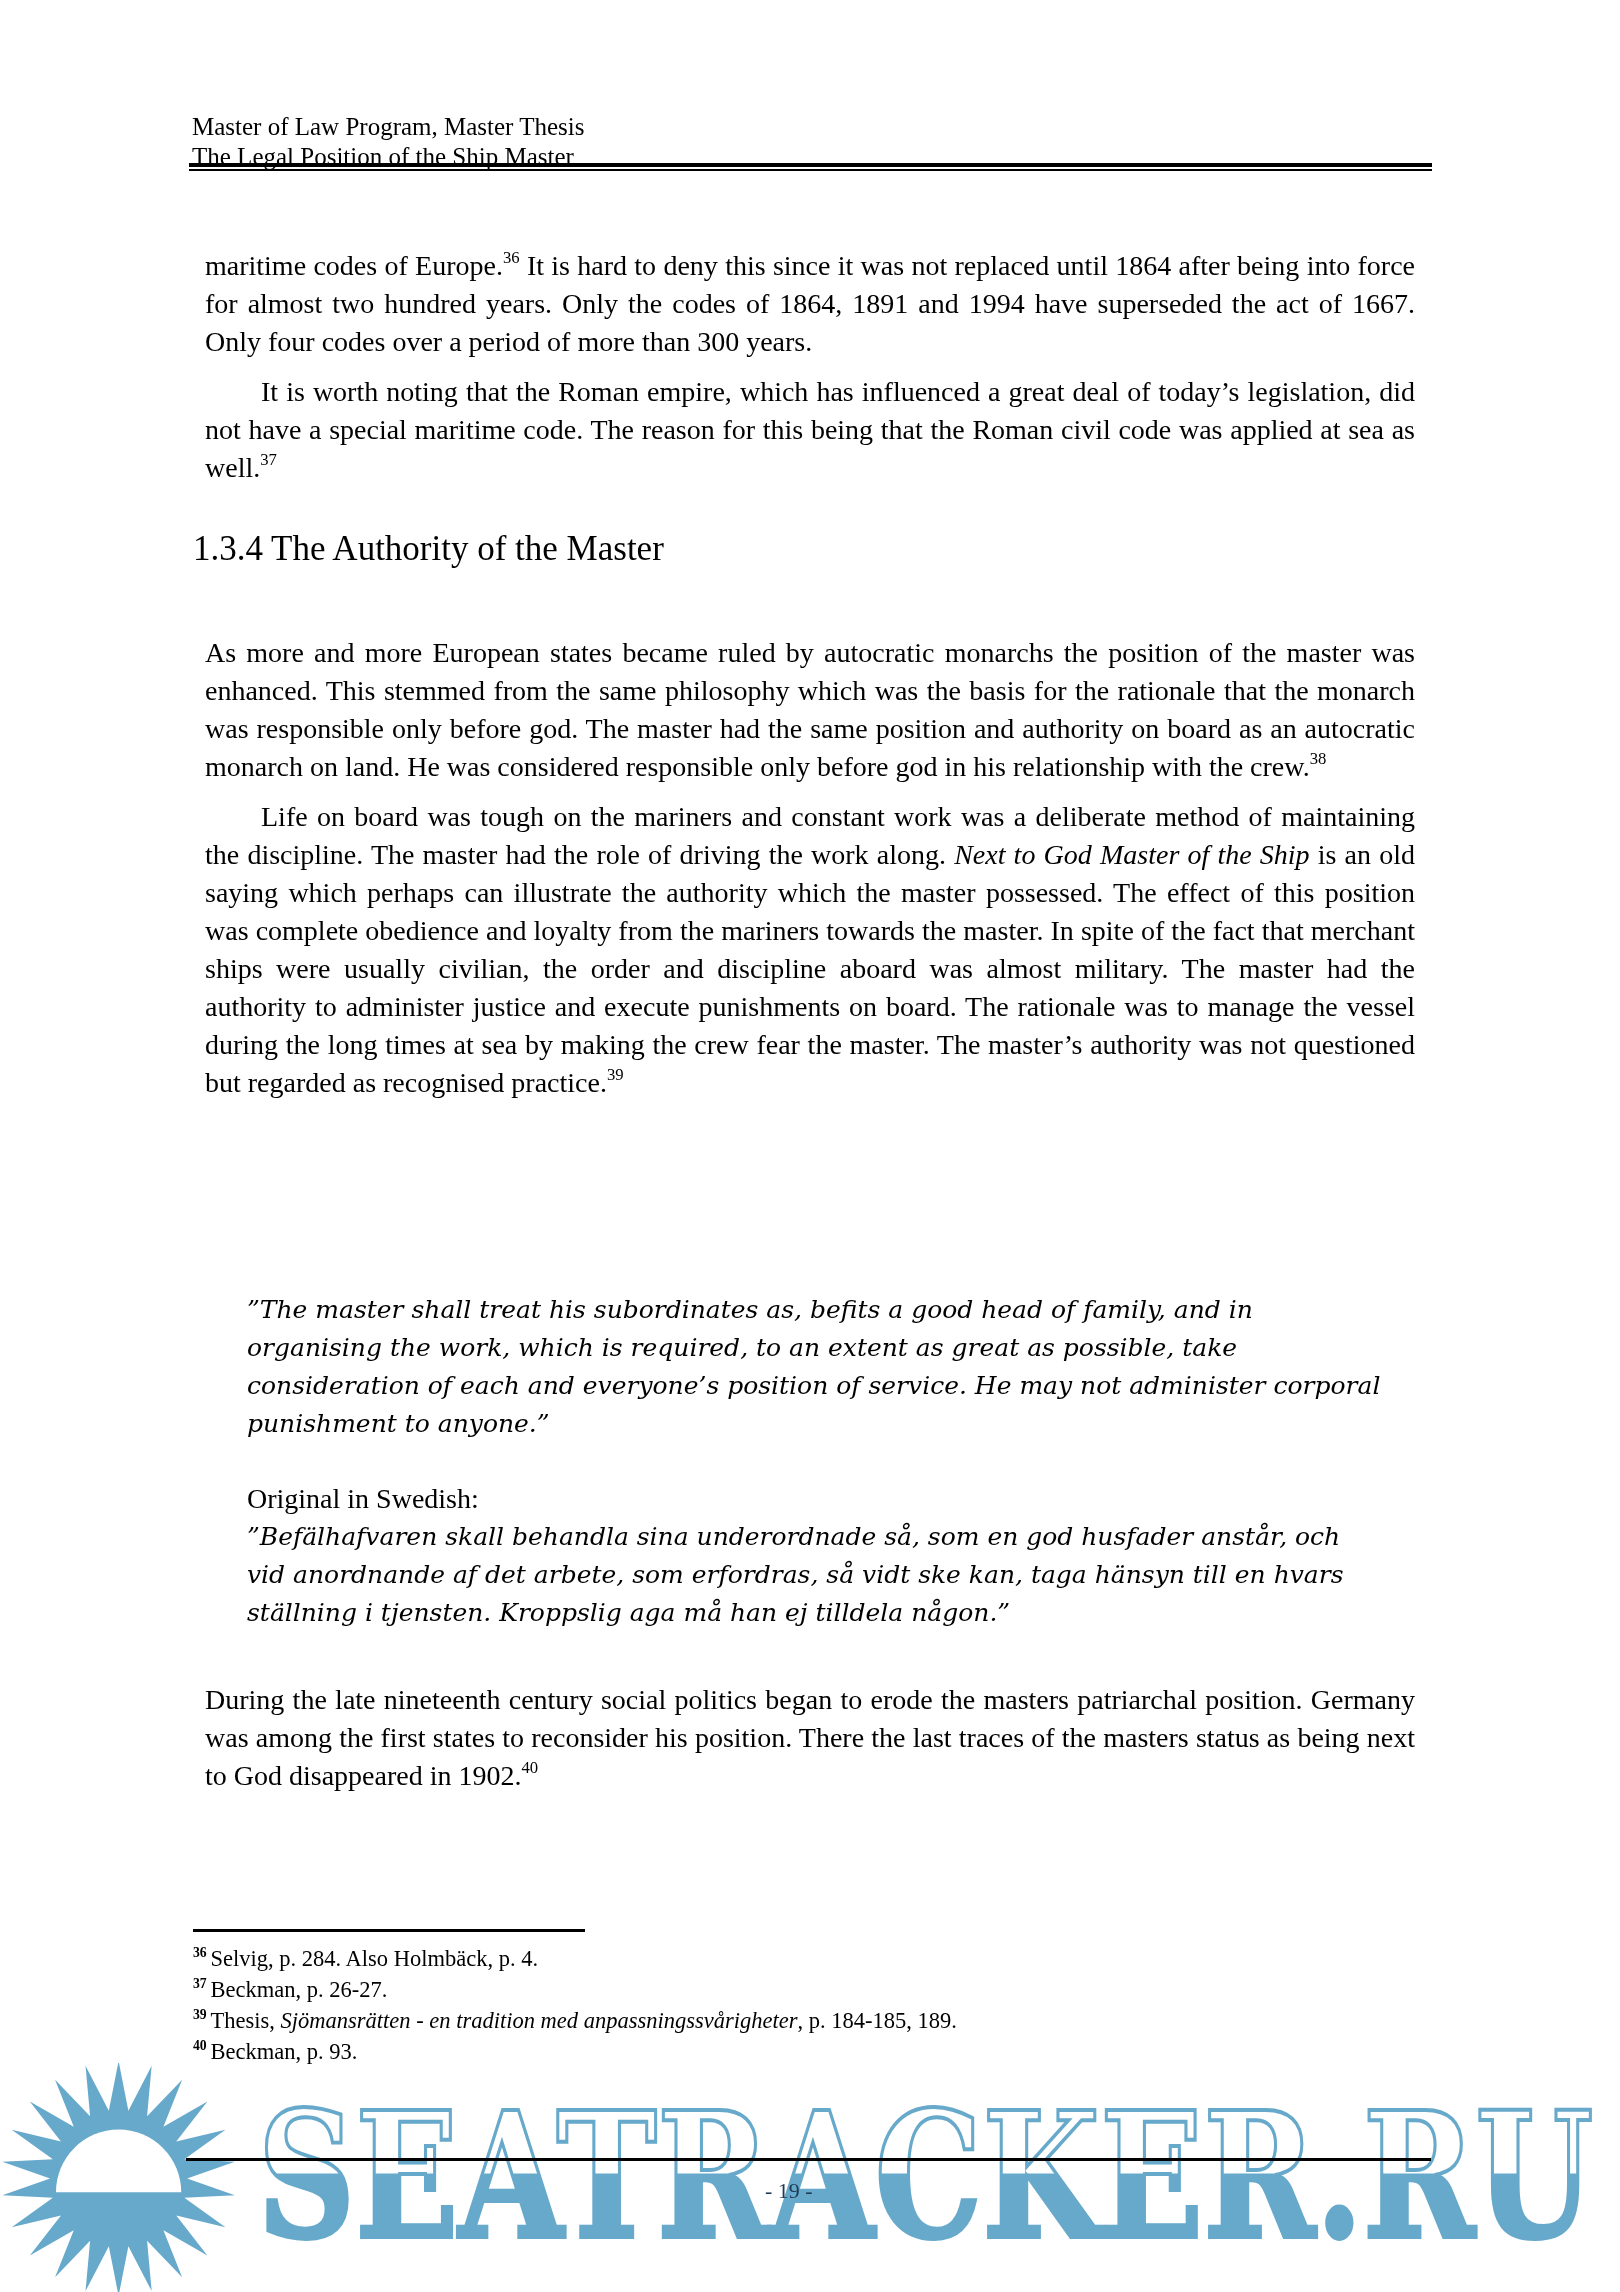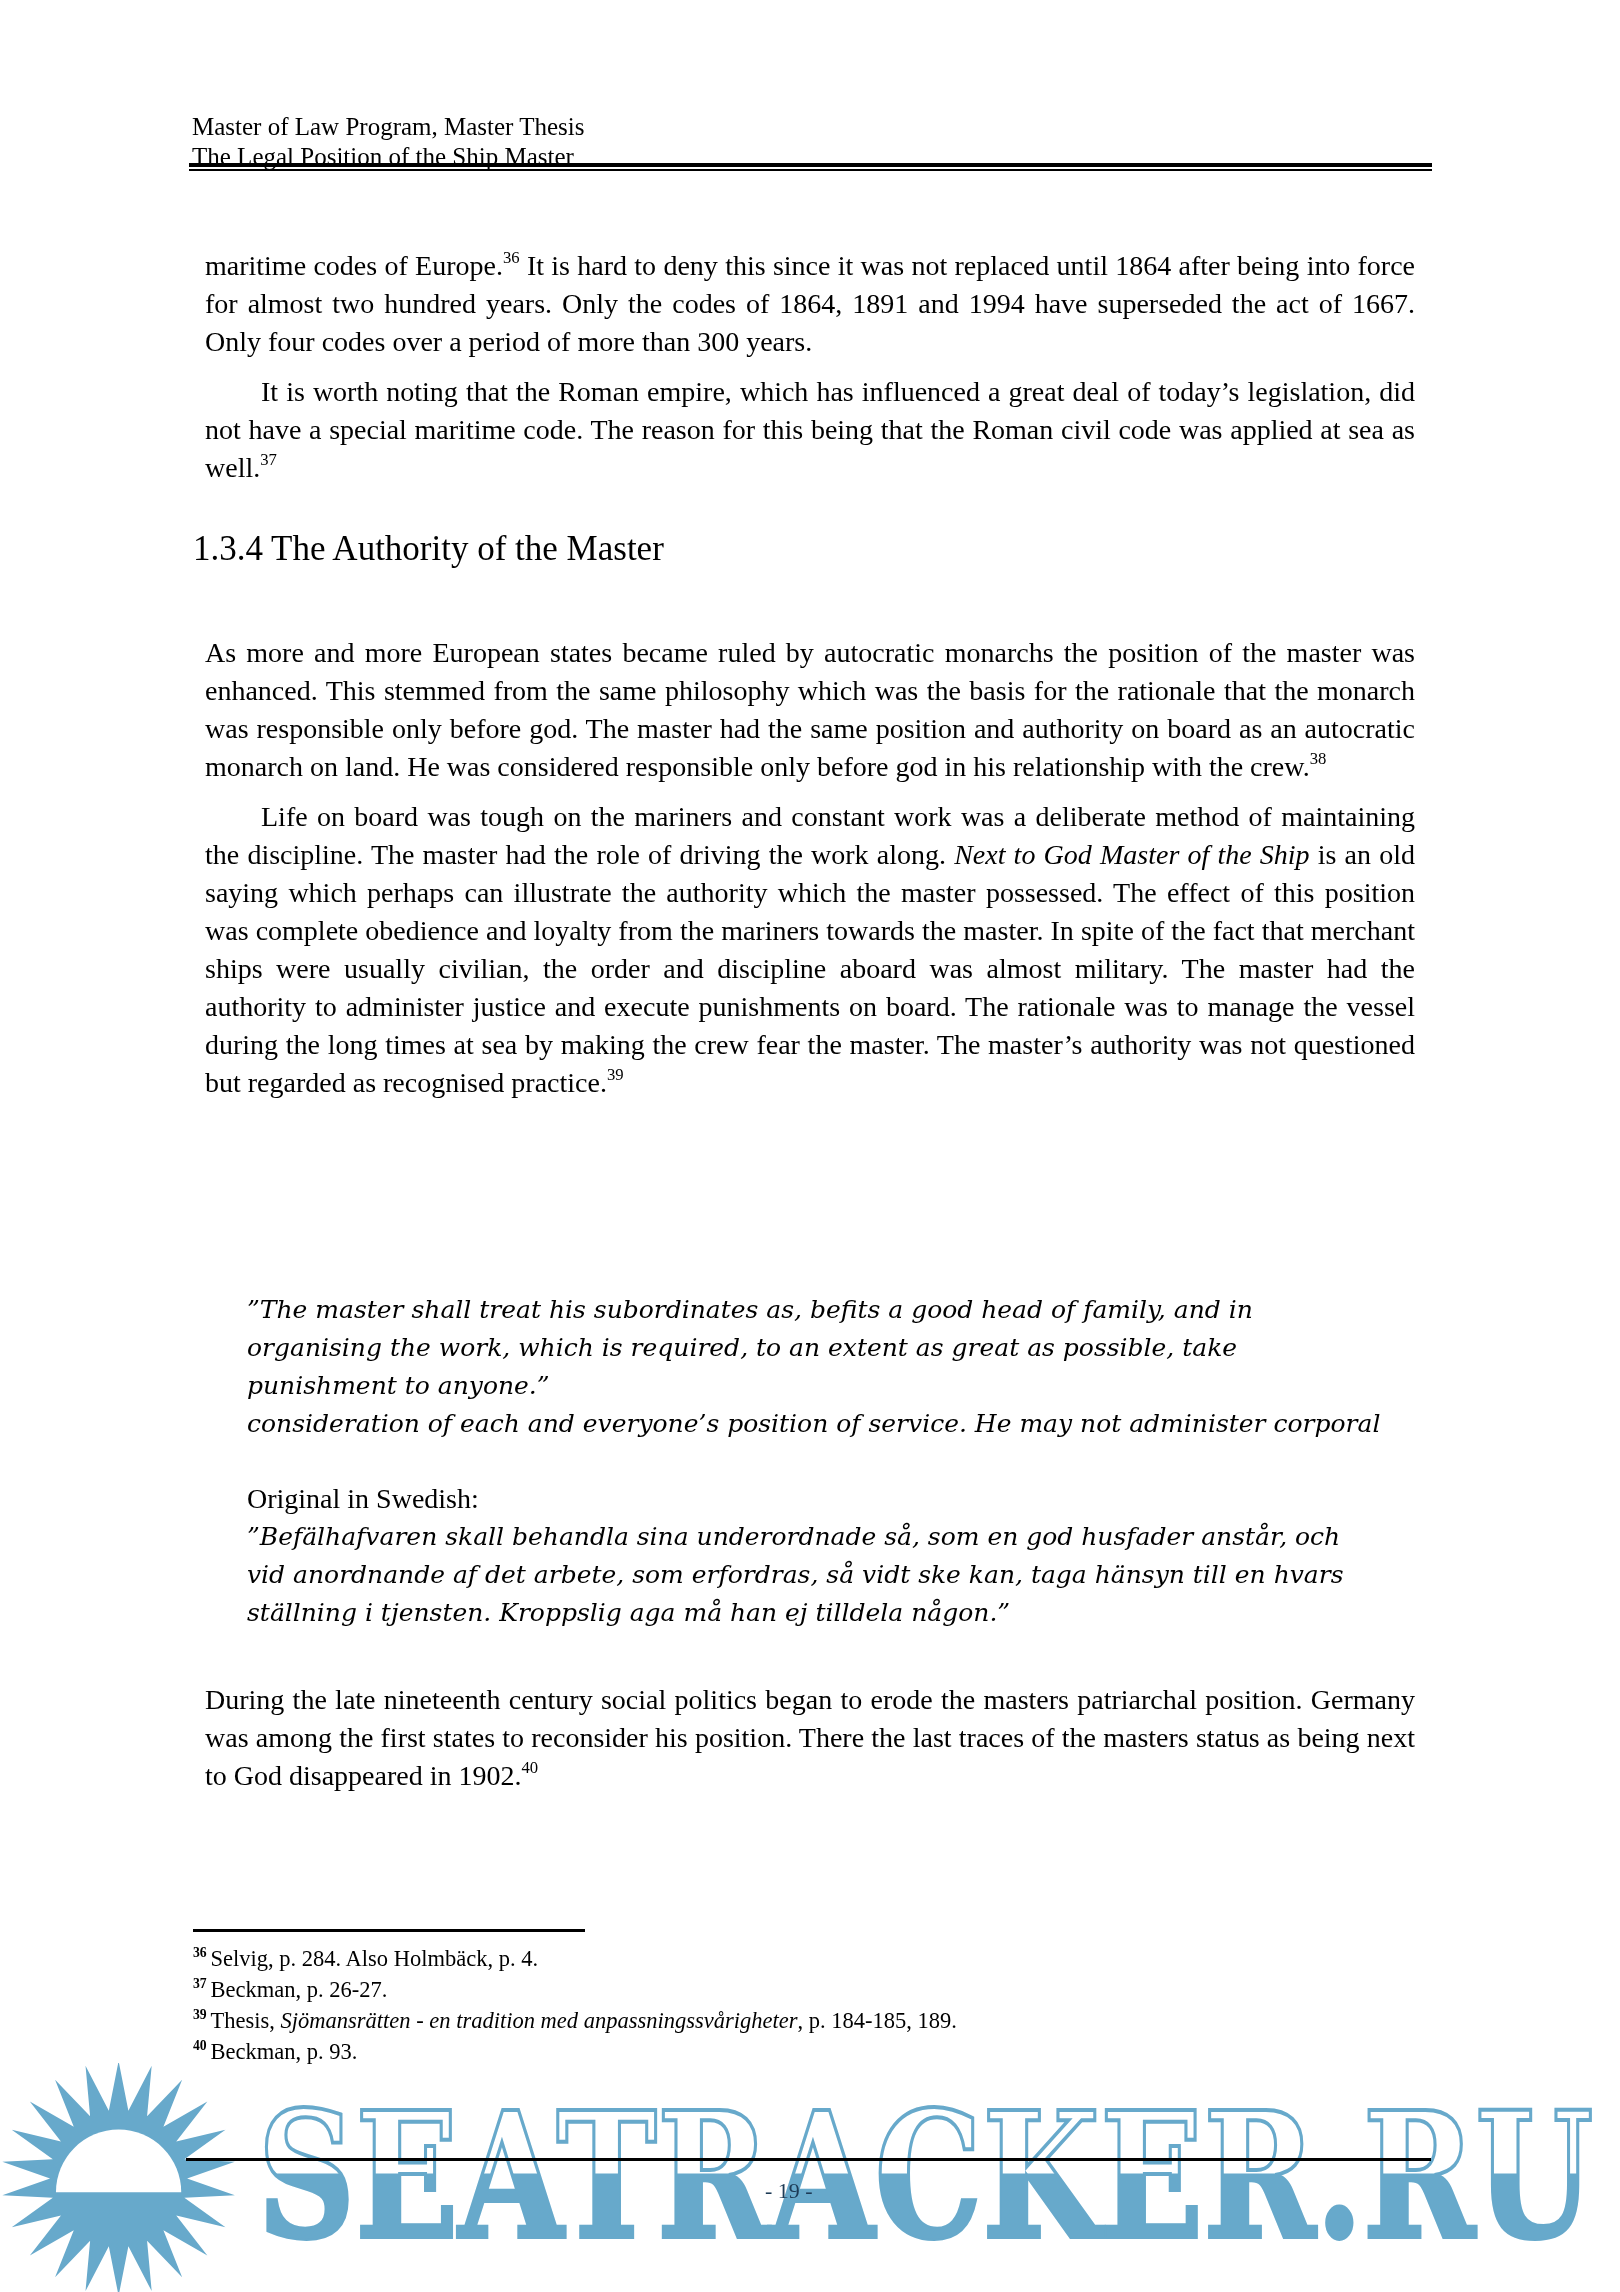--- a/index.html
+++ b/index.html
@@ -151,22 +151,22 @@
 <h2 class="heading">1.3.4 The Authority of the Master</h2>
 
 <div class="body-col" style="top:622px;">
   <p class="p"><span>As more and more European states became ruled by autocratic monarchs the position of the master was enhanced. This stemmed from the same philosophy which was the basis for the rationale that the monarch was responsible only before god. The master had the same position and authority on board as an autocratic monarch on land. He was considered responsible only before god in his relationship with the crew.</span><sup>38</sup></p>
   <p class="p indent"><span>Life on board was tough on the mariners and constant work was a deliberate method of maintaining the discipline. The master had the role of driving the work along. </span><i>Next to God Master of the Ship</i><span> is an old saying which perhaps can illustrate the authority which the master possessed. The effect of this position was complete obedience and loyalty from the mariners towards the master. In spite of the fact that merchant ships were usually civilian, the order and discipline aboard was almost military. The master had the authority to administer justice and execute punishments on board. The rationale was to manage the vessel during the long times at sea by making the crew fear the master. The master’s authority was not questioned but regarded as recognised practice.</span><sup>39</sup></p>
 </div>
 
 <div class="quote" style="top:1291px;">
   <div class="it">”The master shall treat his subordinates as, befits a good head of family, and in</div>
   <div class="it">organising the work, which is required, to an extent as great as possible, take</div>
+  <div class="it">consideration of each and everyone’s position of service. He may not administer corporal</div>
   <div class="it">punishment to anyone.”</div>
-  <div class="it">consideration of each and everyone’s position of service. He may not administer corporal</div>
 </div>
 
 <div class="quote" style="top:1480px;">
   <div class="label">Original in Swedish:</div>
   <div class="it">”Befälhafvaren skall behandla sina underordnade så, som en god husfader anstår, och</div>
   <div class="it">vid anordnande af det arbete, som erfordras, så vidt ske kan, taga hänsyn till en hvars</div>
   <div class="it">ställning i tjensten. Kroppslig aga må han ej tilldela någon.”</div>
 </div>
 
 <div class="body-col" style="top:1669px;">

